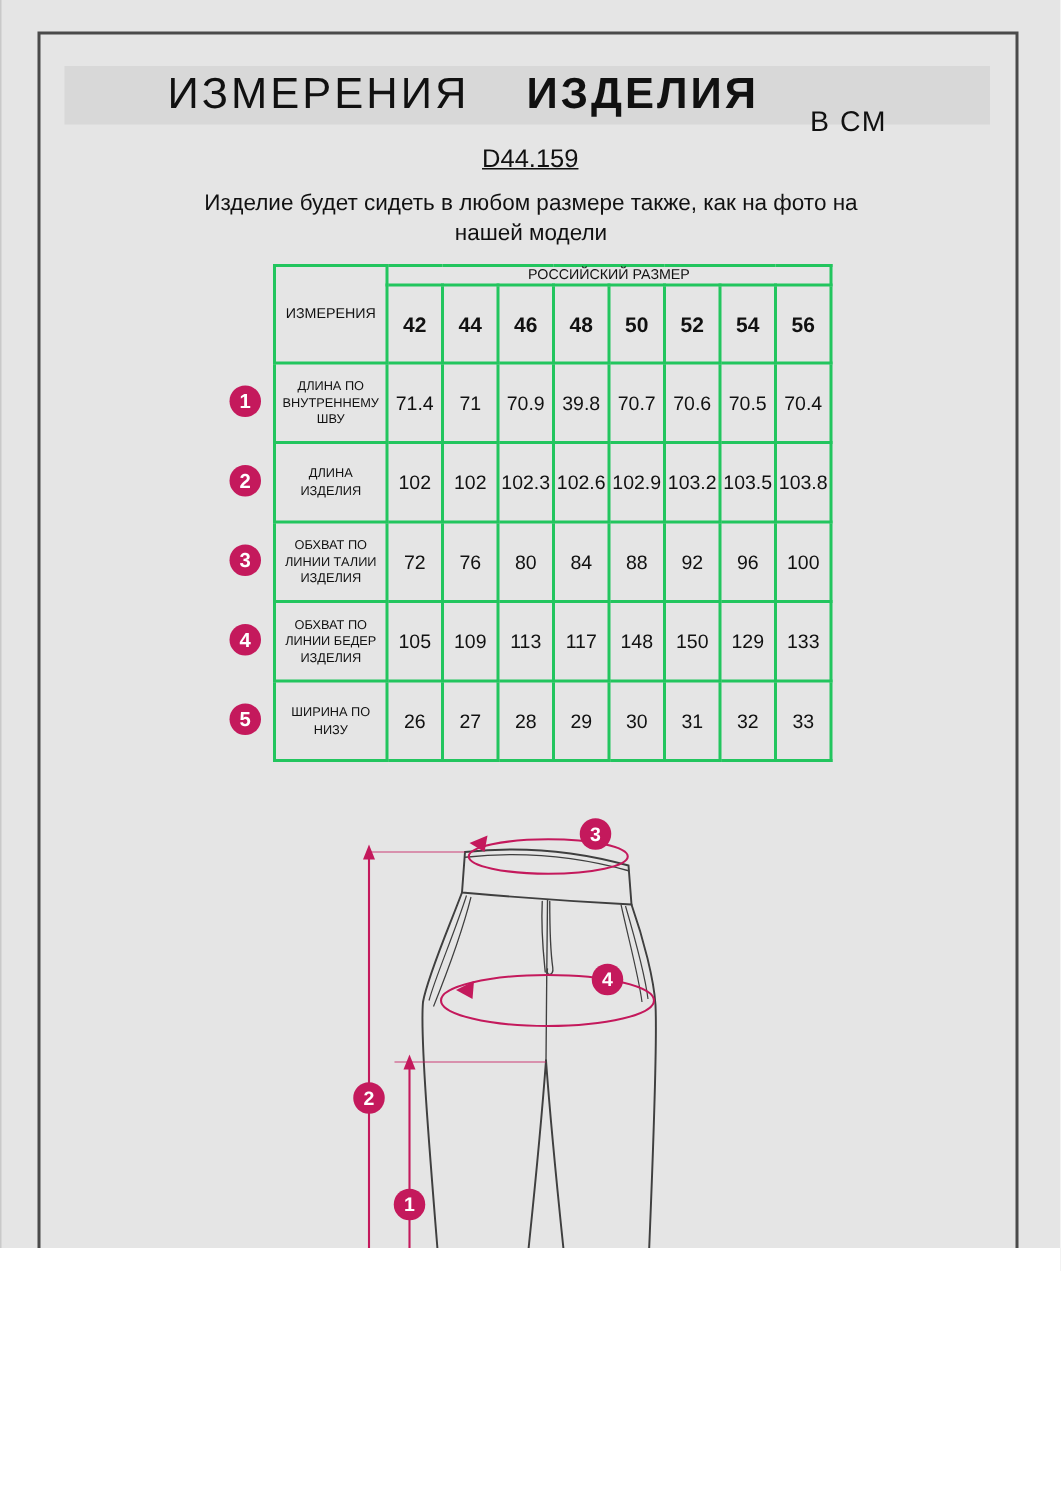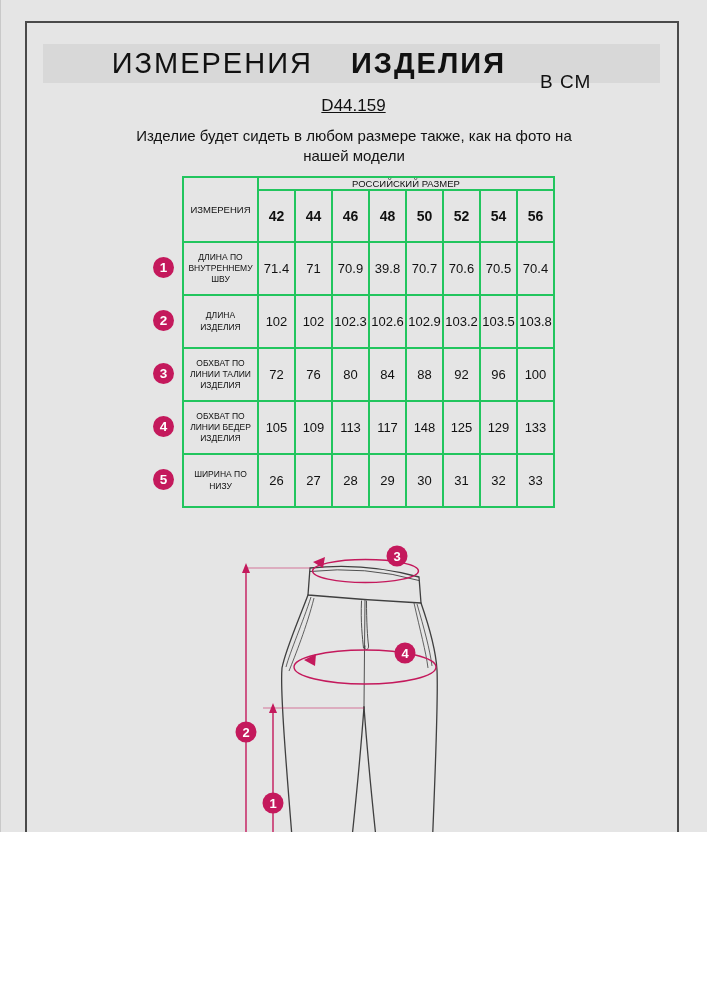--- a/index.html
+++ b/index.html
@@ -127,21 +127,21 @@
     </tr>
     <tr class="data-row">
       <td class="row-label">ОБХВАТ ПО
 ЛИНИИ БЕДЕР
 ИЗДЕЛИЯ</td>
       <td class="val">105</td>
       <td class="val">109</td>
       <td class="val">113</td>
       <td class="val">117</td>
       <td class="val">148</td>
-      <td class="val">125</td>
+      <td class="val">150</td>
       <td class="val">129</td>
       <td class="val">133</td>
     </tr>
     <tr class="data-row">
       <td class="row-label">ШИРИНА ПО
 НИЗУ</td>
       <td class="val">26</td>
       <td class="val">27</td>
       <td class="val">28</td>
       <td class="val">29</td>

